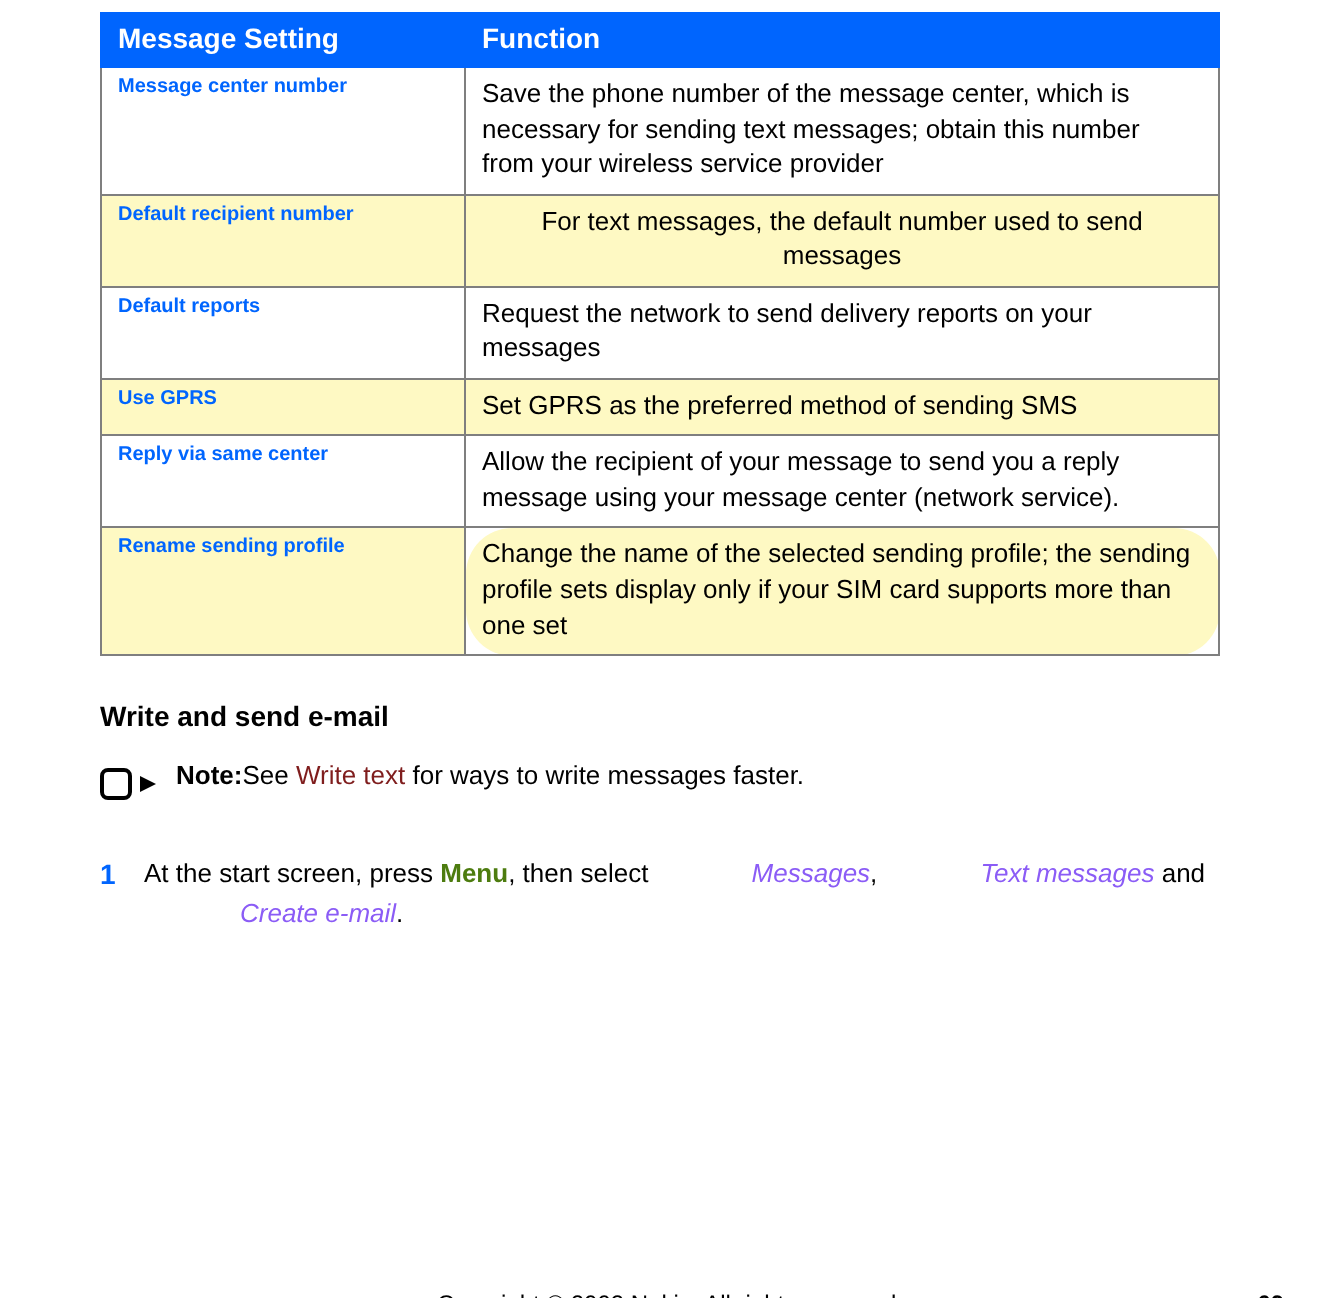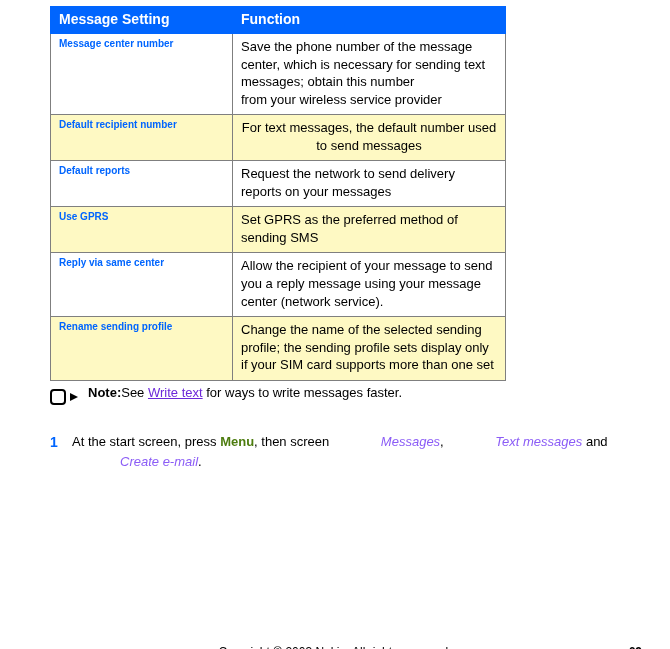--- a/index.html
+++ b/index.html
@@ -13,21 +13,21 @@
   }
   .page {
     width: 670px;
     height: 649px;
     position: relative;
     box-sizing: border-box;
     padding: 0 30px 0 50px;
   }
   table.settings {
     border-collapse: collapse;
-    width: 456px;
+    width: 560px;
     margin-top: 6px;
   }
   table.settings th, table.settings td {
     border: 1px solid #7f7f7f;
     padding: 4px 8px 6px 8px;
     vertical-align: top;
     text-align: left;
   }
   table.settings th {
     background: #0065fe;
@@ -57,21 +57,21 @@
     align-items: flex-start;
     margin: 4px 0 22px 0;
   }
   .note-icon {
     flex: 0 0 auto;
     margin-right: 10px;
     margin-top: 2px;
   }
   .note-text { font-size: 13px; }
   .note-text b { font-weight: bold; }
-  .link { color: #6d28d9; text-decoration: underline; cursor: pointer; }
+  .link { color: #7f1d1d; cursor: pointer; }
   .step-row {
     display: flex;
     align-items: flex-start;
     margin-top: 8px;
     line-height: 1.55;
   }
   .step-num {
     color: #0065fe;
     font-weight: bold;
     width: 22px;
@@ -128,42 +128,43 @@
         <tr class="alt">
           <td class="setting-name">Use GPRS</td>
           <td class="func" style="white-space: pre-line;">Set GPRS as the preferred method of sending SMS</td>
         </tr>
         <tr>
           <td class="setting-name">Reply via same center</td>
           <td class="func" style="white-space: pre-line;">Allow the recipient of your message to send you a reply message using your message center (network service).</td>
         </tr>
         <tr class="alt">
           <td class="setting-name">Rename sending profile</td>
-          <td class="func" style="white-space: pre-line;">Change the name of the selected sending profile; the sending profile sets display only if your SIM card supports more than one set</td>
+          <td class="func" style="white-space: pre-line; border-radius: 23px;">Change the name of the selected sending profile; the sending profile sets display only if your SIM card supports more than one set</td>
         </tr>
       </tbody>
   </table>
 
+  <h3 class="section">Write and send e-mail</h3>
 
   <div class="note-row">
     <span class="note-icon">
       <svg width="28" height="20" viewBox="0 0 28 20">
         <rect x="1" y="3" width="14" height="14" rx="3" ry="3" fill="none" stroke="#000" stroke-width="2"></rect>
         <path d="M12 10 L20 10 L20 6 L28 10 L20 14 L20 10" fill="#000"></path>
       </svg>
     </span>
     <span class="note-text">
       <b>Note:</b><span>See </span><span class="link">Write text</span><span> for ways to write messages faster.</span>
     </span>
   </div>
 
   <div class="step-row">
     <span class="step-num">1</span>
     <span>
-      <span>At the start screen, press </span><span class="menu-word">Menu</span><span>, then screen </span><span class="italic-link">Messages</span><span>, </span><span class="italic-link">Text messages</span><span> and </span><span class="italic-link">Create e-mail</span><span>.</span>
+      <span>At the start screen, press </span><span class="menu-word">Menu</span><span>, then select </span><span class="italic-link">Messages</span><span>, </span><span class="italic-link">Text messages</span><span> and </span><span class="italic-link">Create e-mail</span><span>.</span>
     </span>
   </div>
 
   <div class="footer">
     <span class="copy">Copyright © 2003 Nokia. All rights reserved.</span>
     <span class="pagenum">69</span>
   </div>
 
 </div>
 

